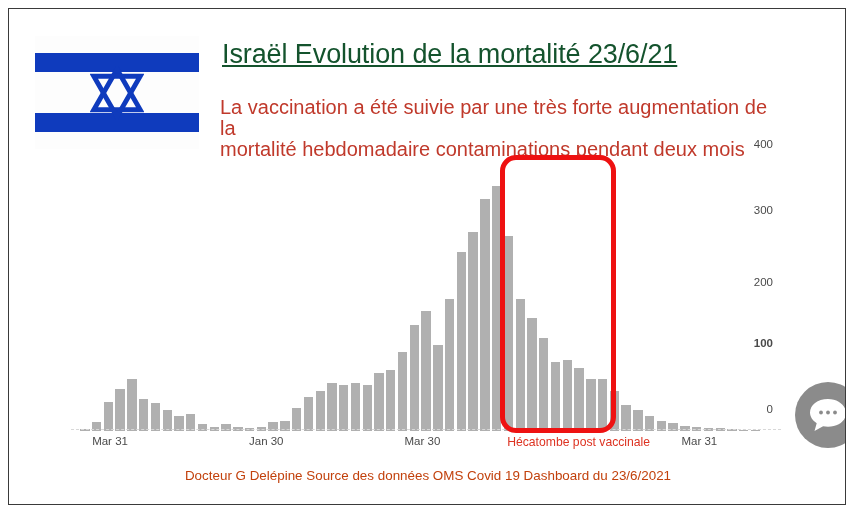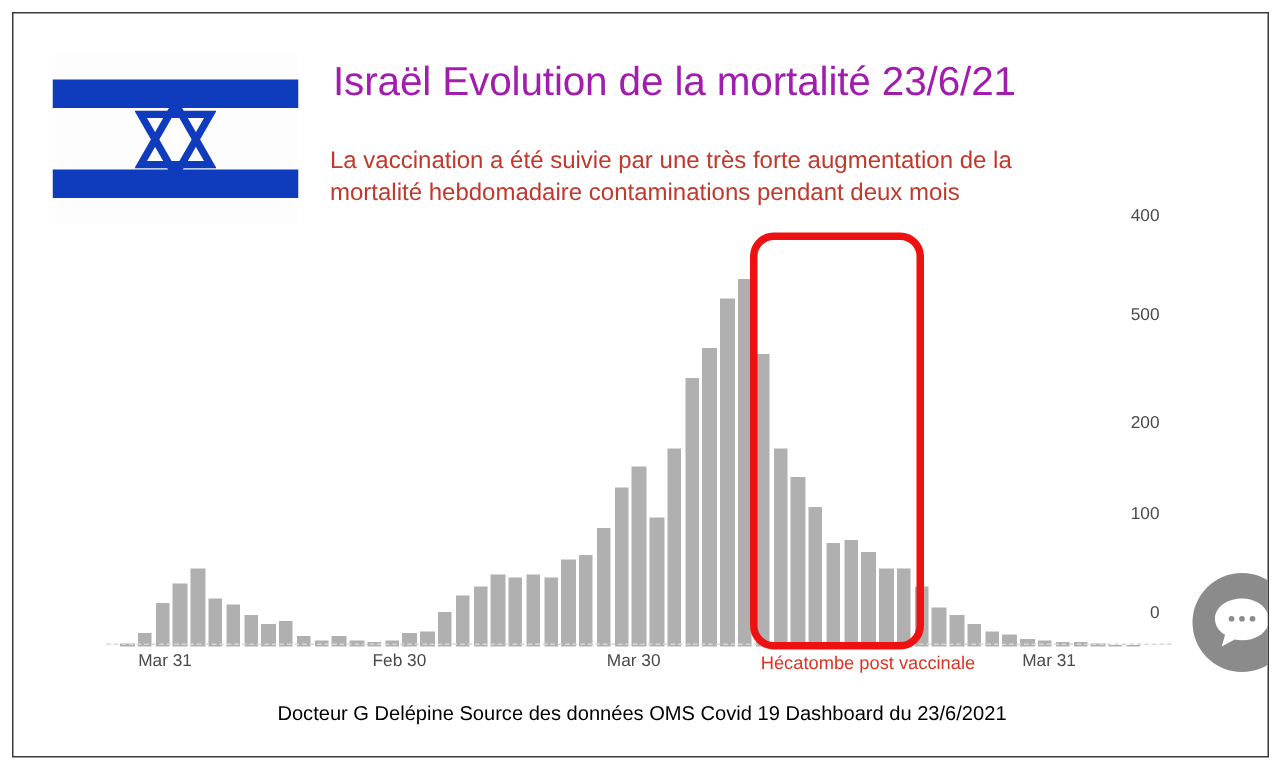--- a/index.html
+++ b/index.html
@@ -63,21 +63,21 @@
     width: 570px;
     font-size: 27px;
     font-weight: 400;
     color: #101010;
     letter-spacing: -0.1px;
     white-space: nowrap;
   }
   .annot {
     position: absolute;
     color: #c0392b;
-    font-size: 16px;
+    font-size: 20px;
     line-height: 21px;
     white-space: pre-line;
   }
   #annot-top {
     left: 211px;
     top: 88px;
     width: 556px;
   }
   #annot-left {
     left: 35px;
@@ -200,21 +200,21 @@
 
     <div id="flag" style="background: rgb(253, 253, 253);">
       <div class="stripe top" style="background: rgb(15, 59, 189);"></div>
       <div class="stripe bottom" style="background: rgb(15, 59, 189);"></div>
       <svg class="star" viewBox="0 0 100 100">
         <polygon class="tri-up" points="50,6 93,81 7,81" fill="none" stroke-width="9" stroke="#0f3bbd"></polygon>
         <polygon class="tri-down" points="50,94 7,19 93,19" fill="none" stroke-width="9" stroke="#0f3bbd"></polygon>
       </svg>
     </div>
 
-    <div id="title" style="color: #a21caf;">Israël Evolution de la mortalité 23/6/21</div>
+    <div id="title" style="color: #14532d; text-decoration: underline;">Israël Evolution de la mortalité 23/6/21</div>
 
     <div class="annot" id="annot-top" style="color: rgb(192, 57, 43);">La vaccination a été suivie par une très forte augmentation de la
 mortalité hebdomadaire contaminations pendant deux mois</div>
 
     <div id="chart">
       <div id="plot">
         <div id="bars">
             <div class="bar" style="height: 0.714286%; background: rgb(176, 176, 176);"></div>
             <div class="bar" style="height: 3.33333%; background: rgb(176, 176, 176);"></div>
             <div class="bar" style="height: 10.4762%; background: rgb(176, 176, 176);"></div>
@@ -273,37 +273,37 @@
             <div class="bar" style="height: 0.714286%; background: rgb(176, 176, 176);"></div>
             <div class="bar" style="height: 0.47619%; background: rgb(176, 176, 176);"></div>
             <div class="bar" style="height: 0.45%; background: rgb(176, 176, 176);"></div>
           </div>
         <div id="baseline"></div>
       </div>
     </div>
 
     <div id="yaxis">
         <div class="ytick" style="top: 278px;">0</div>
-        <div class="ytick" style="top: 211.81px;">100</div>
+        <div class="ytick" style="top: 211.81px; font-weight: bold;">100</div>
         <div class="ytick" style="top: 151px;">200</div>
-        <div class="ytick" style="top: 79.4286px;">500</div>
+        <div class="ytick" style="top: 79.4286px;">300</div>
         <div class="ytick" style="top: 13.2381px;">400</div>
       </div>
 
     <div id="xaxis">
         <div class="xtick" style="left: 5.5%;">Mar 31</div>
-        <div class="xtick" style="left: 27.5%;">Feb 30</div>
+        <div class="xtick" style="left: 27.5%;">Jan 30</div>
         <div class="xtick" style="left: 49.5%;">Mar 30</div>
         <div class="xtick highlight" style="left: 71.5%;">Hécatombe post vaccinale</div>
         <div class="xtick" style="left: 88.5%;">Mar 31</div>
       </div>
 
     <div id="redbox" style="border-color: rgb(238, 17, 17);"></div>
 
-    <div id="caption" style="color: #000000;">Docteur G Delépine Source des données OMS Covid 19 Dashboard du 23/6/2021</div>
+    <div id="caption" style="color: #c2410c;">Docteur G Delépine Source des données OMS Covid 19 Dashboard du 23/6/2021</div>
 
     <div id="chat-widget" style="background: rgb(139, 139, 139);">
       <svg width="40" height="36" viewBox="0 0 40 36">
         <path d="M20 2C9.5 2 2 8.2 2 15.6c0 4.3 2.6 8.1 6.7 10.6L6.5 34l8.6-4.7c1.6.3 3.2.5 4.9.5 10.5 0 18-6.2 18-13.6S30.5 2 20 2z" fill="#ffffff"></path>
         <circle cx="13" cy="15.5" r="1.9" fill="#8b8b8b"></circle>
         <circle cx="20" cy="15.5" r="1.9" fill="#8b8b8b"></circle>
         <circle cx="27" cy="15.5" r="1.9" fill="#8b8b8b"></circle>
       </svg>
     </div>
 

